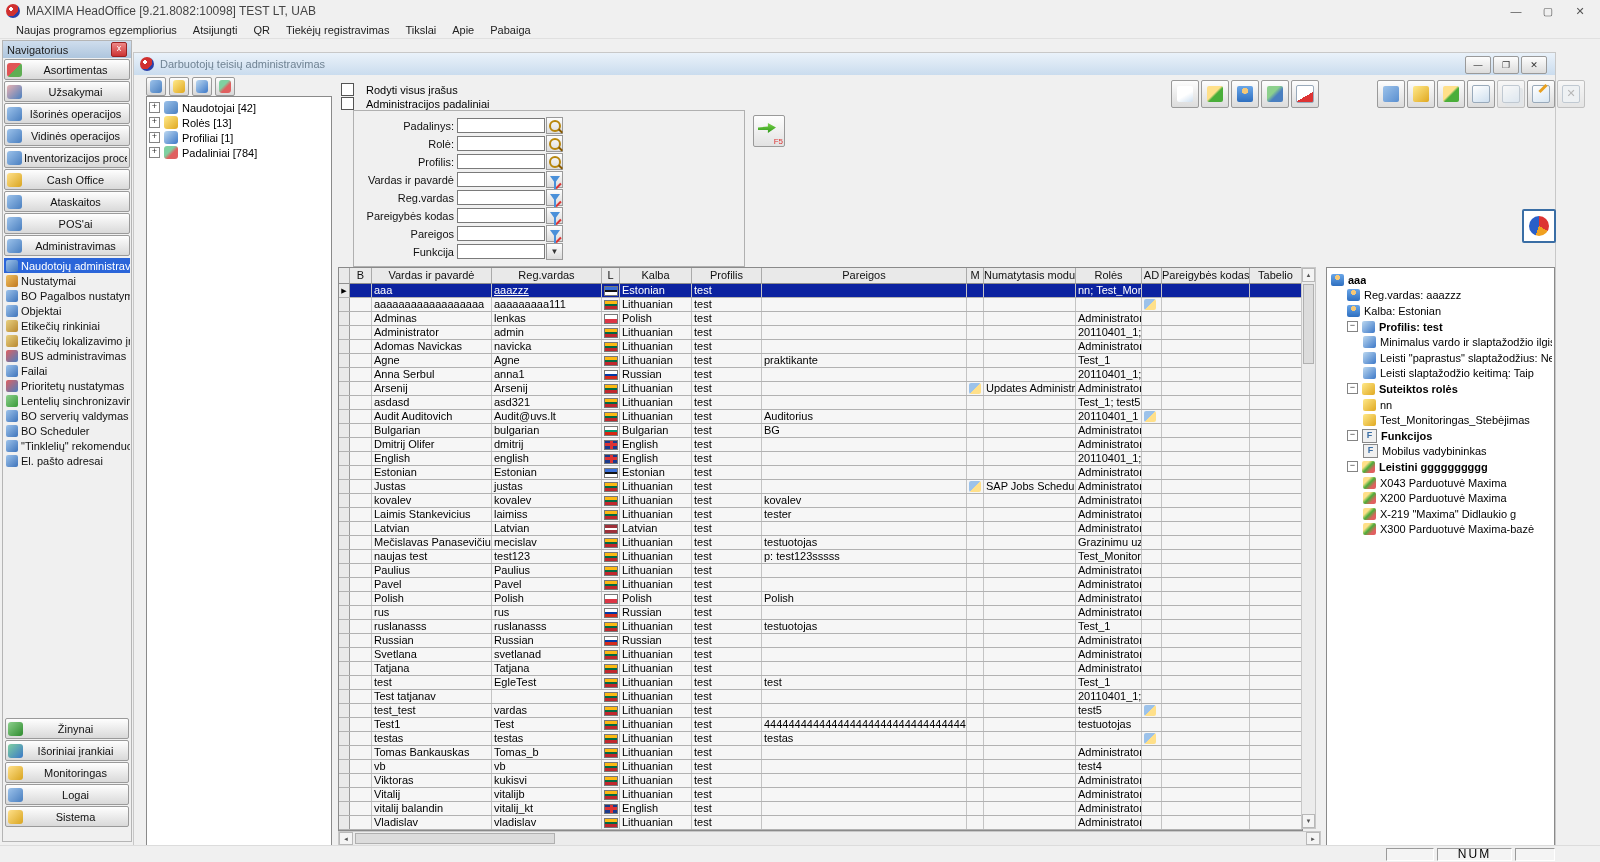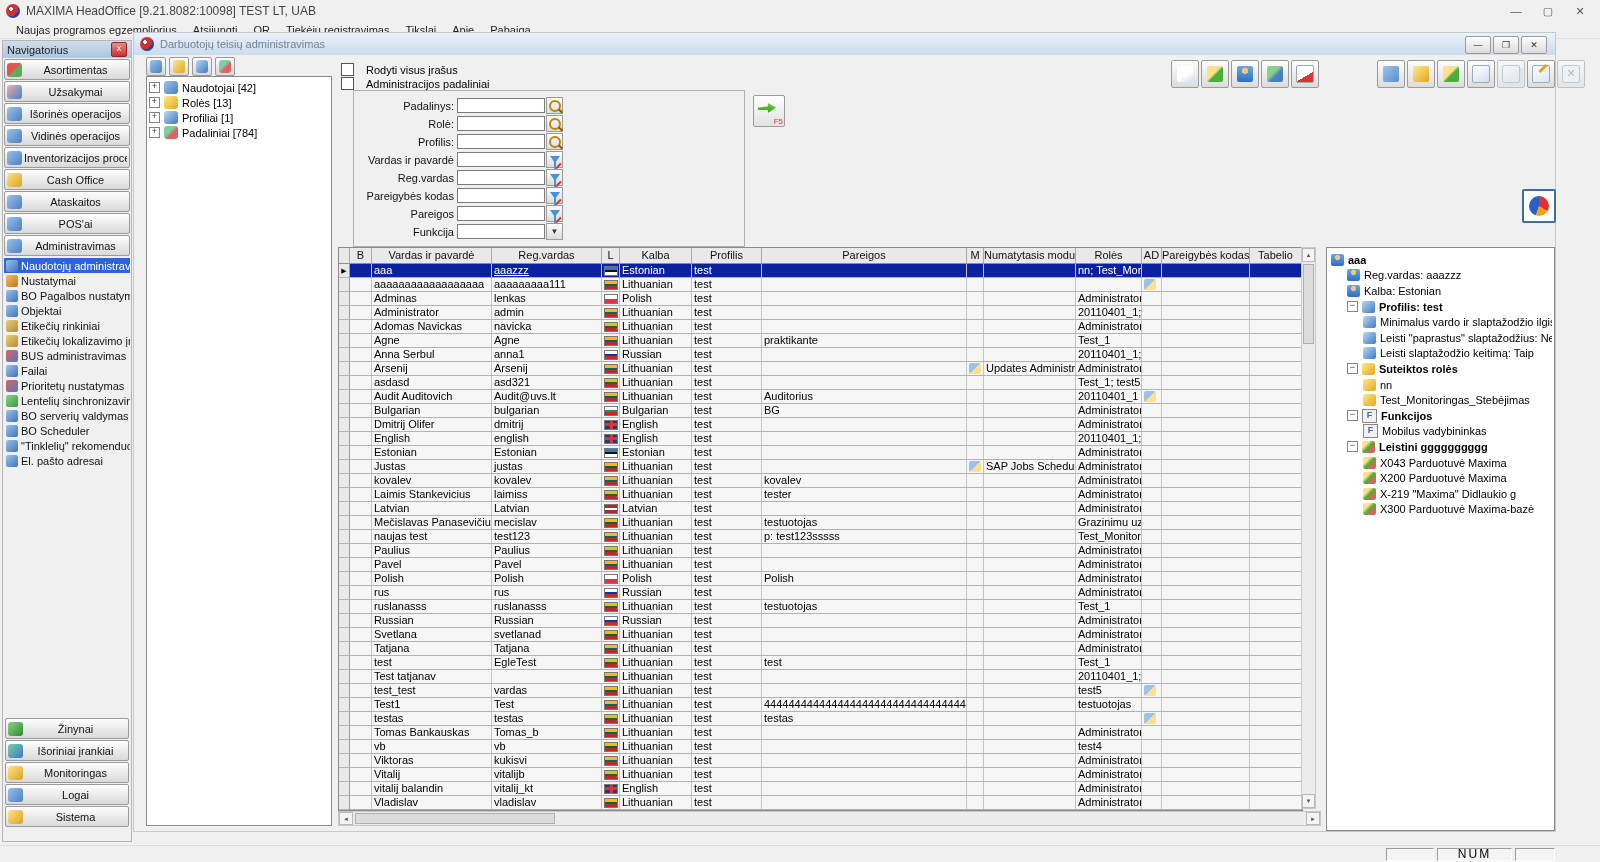--- a/index.html
+++ b/index.html
@@ -30,21 +30,21 @@
   .nav-list{margin:2px 1px;height:460px;overflow:hidden}
   .nav-sub{height:15px;display:flex;align-items:center;gap:3px;padding:0 2px;white-space:nowrap;overflow:hidden;color:#111}
   .nav-sub.active{background:#2b65d9;color:#fff}
   .sic{width:12px;height:12px;border-radius:2px;flex:none;background:linear-gradient(135deg,#9cc2ea,#3f74bb)}
   .sic[data-icon="wrench-icon"]{background:linear-gradient(135deg,#f0c060,#c07820)}
   .sic[data-icon="bus-admin-icon"],.sic[data-icon="priority-icon"]{background:linear-gradient(135deg,#e06060,#4a7fc0)}
   .sic[data-icon="sync-icon"]{background:linear-gradient(135deg,#8cd08c,#3a9a3a)}
   .sic[data-icon="labels-icon"]{background:linear-gradient(135deg,#e8d080,#b88830)}
   .nav-bottom{position:absolute;bottom:14px;left:1px;right:1px}
   
-  .child{left:133px;top:32px;width:1423px;height:800px;background:#f0f0f0;border:1px solid #c8c8c8;box-sizing:border-box}
+  .child{left:133px;top:52px;width:1423px;height:800px;background:#f0f0f0;border:1px solid #c8c8c8;box-sizing:border-box}
   .child-title{height:22px;background:linear-gradient(#eaf2fa,#cadcee);display:flex;align-items:center;gap:6px;padding-left:6px;color:#7083
   93}
   .child-title{color:#708393}
   .mdi-btns{position:absolute;right:8px;top:3px;display:flex;gap:2px}
   .mdi-btn{width:24px;height:16px;background:linear-gradient(#fdfdfd,#dcdcdc);border:1px solid #9a9a9a;border-radius:2px;font-size:9px;color:#333;display:flex;align-items:center;justify-content:center}
   
   .tree-toolbar{position:absolute;left:12px;top:24px;display:flex;gap:3px}
   .ttb{width:18px;height:17px;background:linear-gradient(#fdfdfd,#d8d8d8);border:1px solid #9a9a9a;border-radius:2px;display:flex;align-items:center;justify-content:center}
   .tree-box{position:absolute;left:12px;top:43px;width:186px;height:750px;background:#fff;border:1px solid #8a8a8a;padding:3px 2px;box-sizing:border-box}
   .tree-item{height:15px;display:flex;align-items:center;gap:4px;white-space:nowrap}

